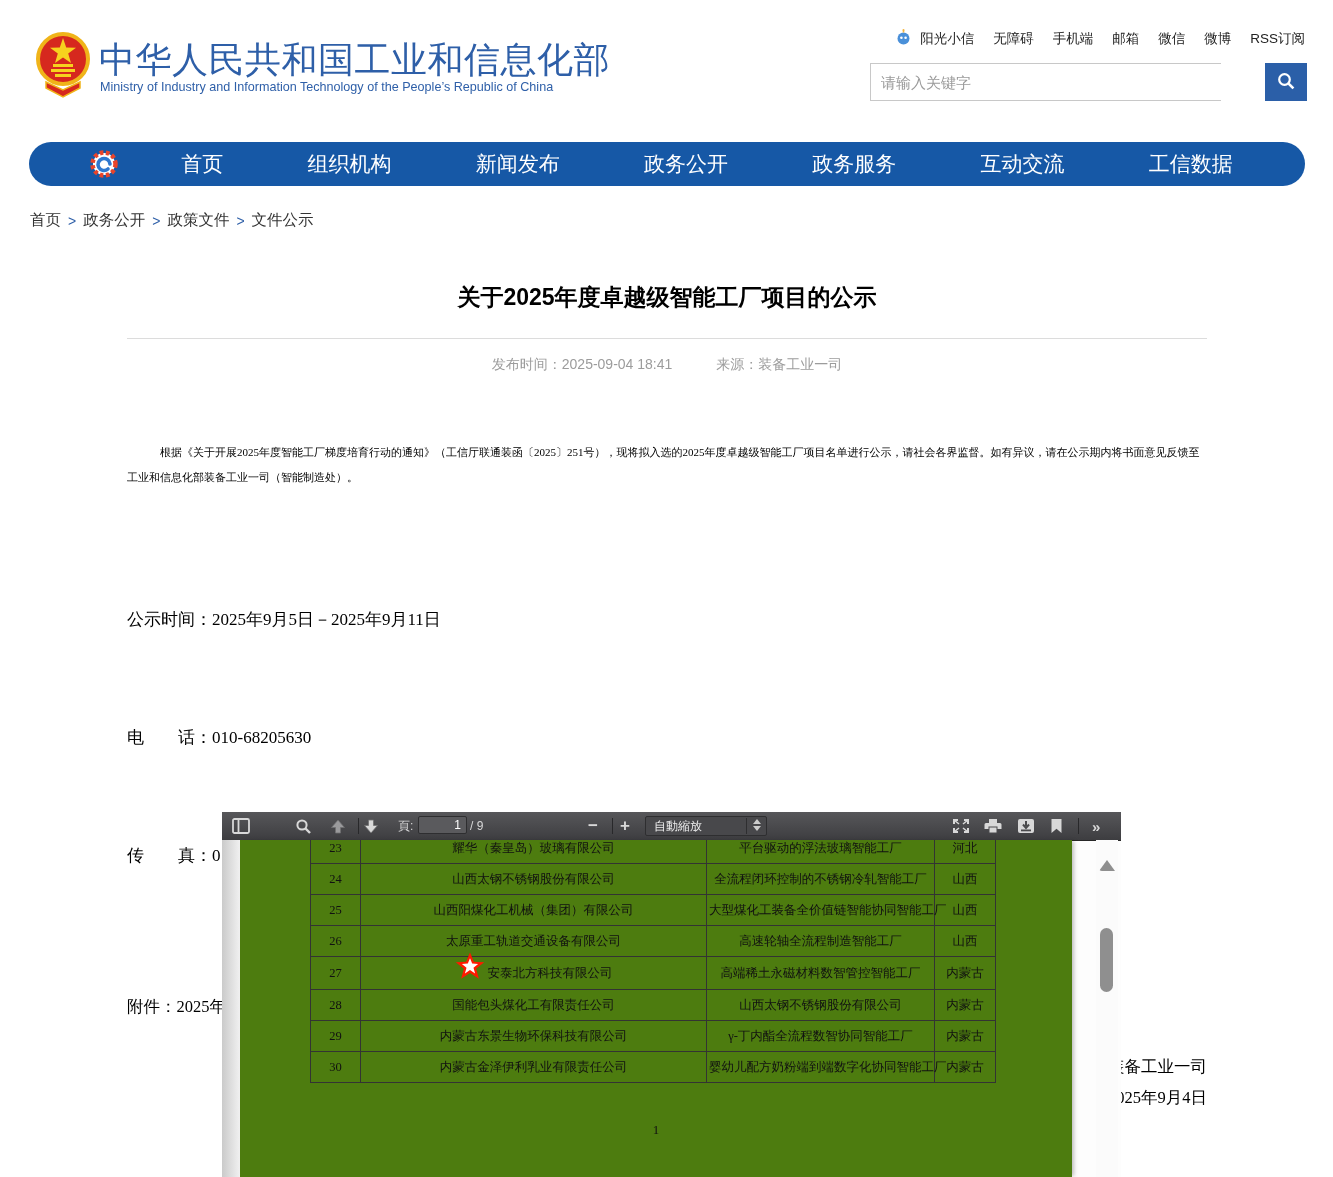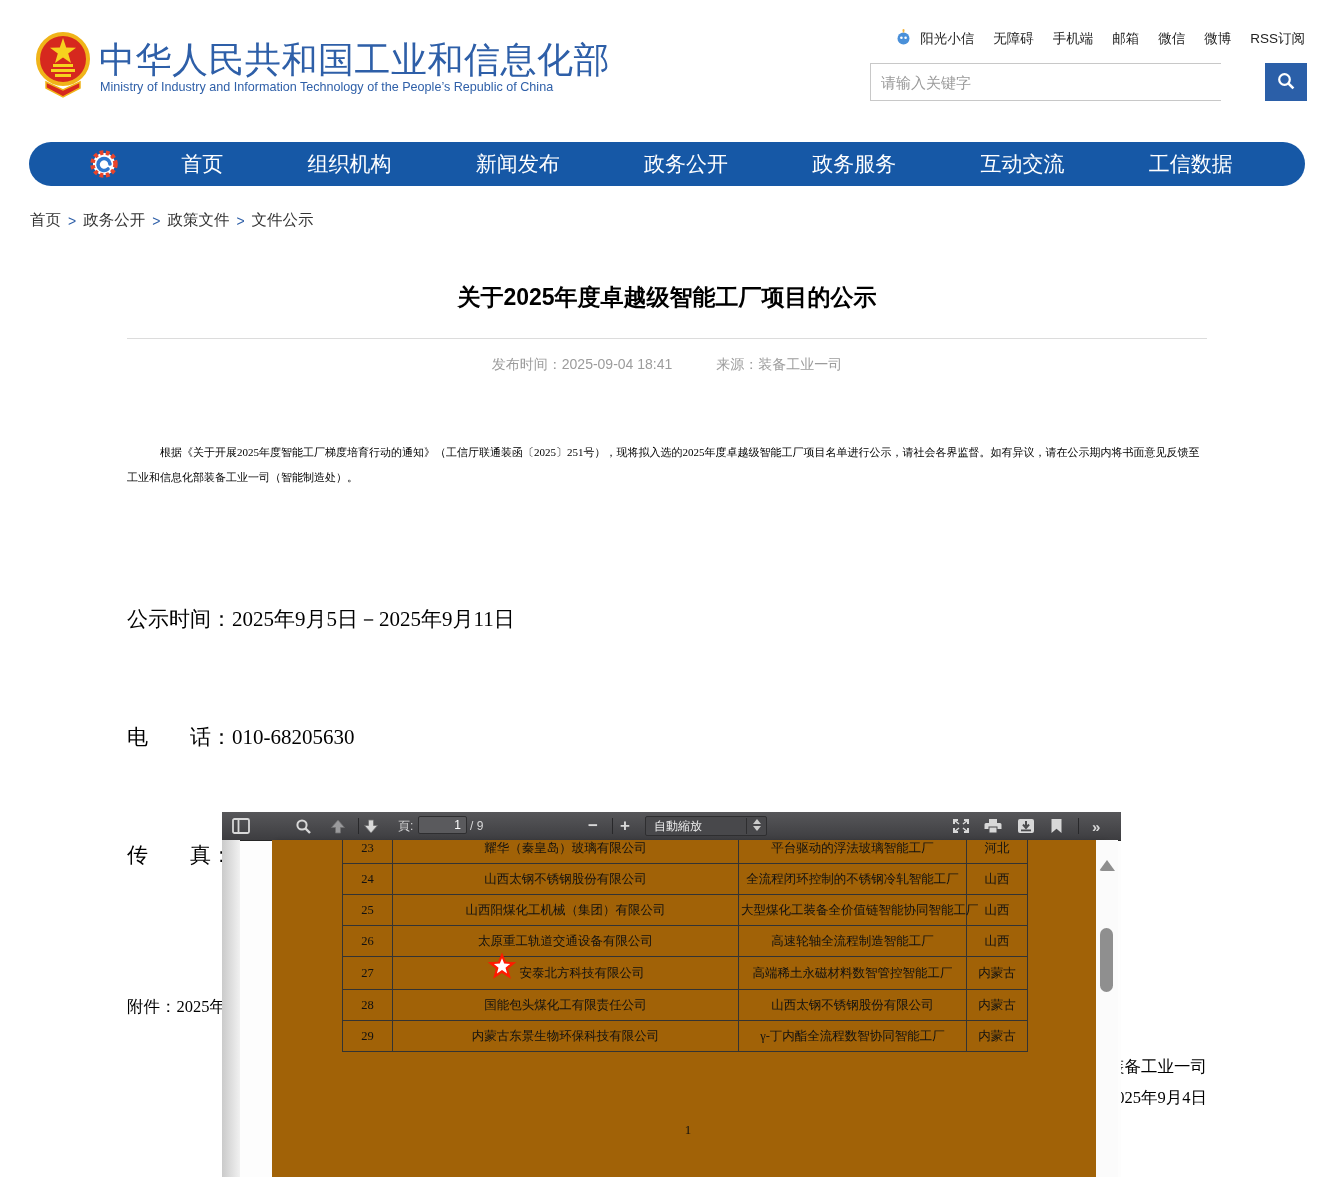--- a/index.html
+++ b/index.html
@@ -28,21 +28,21 @@
   .crumb{cursor:pointer;}
   .crumb-sep{color:#2e5fa8;margin:0 7px;font-size:14px;}
   
   .article{position:absolute;left:127px;top:282px;width:1080px;}
   .article-title{text-align:center;font-size:23px;font-weight:bold;color:#000;line-height:30px;}
   .divider{border-top:1px solid #dcdcdc;margin-top:26px;height:0;}
   .meta{text-align:center;color:#9c9c9c;font-size:14px;margin-top:17px;height:18px;}
   .meta .meta-src{margin-left:40px;}
   .body-serif{font-family:"Liberation Serif","DejaVu Serif",serif;color:#000;}
   .paragraph{margin-top:66px;font-size:11px;line-height:25px;text-indent:33px;}
-  .info-lines{margin-top:26px;font-size:21px;line-height:29.5px;white-space:pre-wrap;}
+  .info-lines{margin-top:26px;font-size:17px;line-height:29.5px;white-space:pre-wrap;}
   .attachment{margin-top:33px;font-size:16.5px;line-height:29.5px;cursor:pointer;}
   .signature-block{margin-top:30px;text-align:right;font-size:16.5px;line-height:31px;}
   
   .pdf-viewer{position:absolute;left:222px;top:812px;width:899px;height:365px;background:#fdfdfd;}
   .pdf-toolbar{position:absolute;left:0;top:0;right:0;height:28px;background:linear-gradient(#57575a,#3d3d40);border-bottom:1px solid #272727;color:#d8d8d8;font-size:12px;}
   .tb{position:absolute;top:0;height:28px;display:flex;align-items:center;cursor:pointer;}
   .tb svg{display:block;}
   .tb-sep{position:absolute;top:6px;width:1px;height:16px;background:#28282a;}
   .page-input{position:absolute;left:196px;top:4px;width:42px;height:16px;background:#5a5a5d;border:1px solid #2e2e30;border-radius:2px;color:#fff;font-size:12px;text-align:right;padding:0 5px 0 0;outline:none;font-family:"Liberation Sans",sans-serif;}
   .zoom-select{position:absolute;left:423px;top:4px;width:112px;height:18px;background:#48484b;border:1px solid #2e2e30;border-radius:2px;line-height:18px;padding-left:8px;color:#ededed;cursor:pointer;}
@@ -50,21 +50,21 @@
   .zoom-spin i{width:0;height:0;border-left:4px solid transparent;border-right:4px solid transparent;}
   .zoom-spin .sp-up{border-bottom:5px solid #ccc;}
   .zoom-spin .sp-dn{border-top:5px solid #ccc;}
   .zoom-vline{position:absolute;right:19px;top:1px;bottom:1px;width:1px;background:#2e2e30;}
   .tb-text{font-size:17px;font-weight:bold;color:#d8d8d8;}
   .tb-label{font-size:12px;color:#d8d8d8;}
   .more-btn{font-size:15px;font-weight:bold;color:#d8d8d8;}
   
   .pdf-body{position:absolute;left:0;top:28px;right:0;bottom:0;}
   .pdf-gutter{position:absolute;left:0;top:0;bottom:0;width:18px;background:linear-gradient(to right,#cacaca,#f1f1f1);}
-  .pdf-page{position:absolute;left:18px;top:0;width:832px;bottom:0;background:#a16207;overflow:hidden;box-shadow:3px 0 4px -1px rgba(0,0,0,.25);margin-left:32px;}
+  .pdf-page{position:absolute;left:18px;top:0;width:832px;bottom:0;background:#4d7c0f;overflow:hidden;box-shadow:3px 0 4px -1px rgba(0,0,0,.25);}
   .pdf-table{position:absolute;left:70px;top:-8px;width:685px;border-collapse:collapse;table-layout:fixed;font-family:"Liberation Serif","DejaVu Serif",serif;font-size:12.5px;color:#111;}
   .pdf-table td{border:1px solid #333;text-align:center;height:30px;padding:0 2px;overflow:visible;white-space:nowrap;}
   .company-wrap{display:flex;align-items:center;justify-content:center;gap:3px;}
   .row-star{position:relative;top:-5px;flex:0 0 auto;}
   .pdf-footer{position:absolute;left:0;right:0;top:282px;text-align:center;font-size:13px;font-family:"Liberation Serif",serif;color:#111;}
   .pdf-scroll{position:absolute;right:3px;top:0;bottom:0;width:22px;background:#fbfbfb;}
   .scroll-up{width:0;height:0;border-left:8px solid transparent;border-right:8px solid transparent;border-bottom:11px solid #8f8f8f;margin:20px auto 0;border-bottom-left-radius:3px;cursor:pointer;}
   .scroll-thumb{position:absolute;left:4px;top:88px;width:13px;height:64px;background:#8f8f8f;border-radius:7px;cursor:grab;}
 </style>
 </head>
@@ -369,20 +369,31 @@
               <td>
                 <span class="company-wrap">
 
                   <span>内蒙古东景生物环保科技有限公司</span>
                 </span>
               </td>
               <td>γ-丁内酯全流程数智协同智能工厂</td>
               <td>内蒙古</td>
             </tr>
 
+            <tr>
+              <td>30</td>
+              <td>
+                <span class="company-wrap">
+
+                  <span>内蒙古金泽伊利乳业有限责任公司</span>
+                </span>
+              </td>
+              <td>婴幼儿配方奶粉端到端数字化协同智能工厂</td>
+              <td>内蒙古</td>
+            </tr>
 
         </tbody>
       </table>
       <div class="pdf-footer">1</div>
     </div>
     <div class="pdf-scroll">
       <div class="scroll-up"></div>
       <div class="scroll-thumb"></div>
     </div>
   </div>

